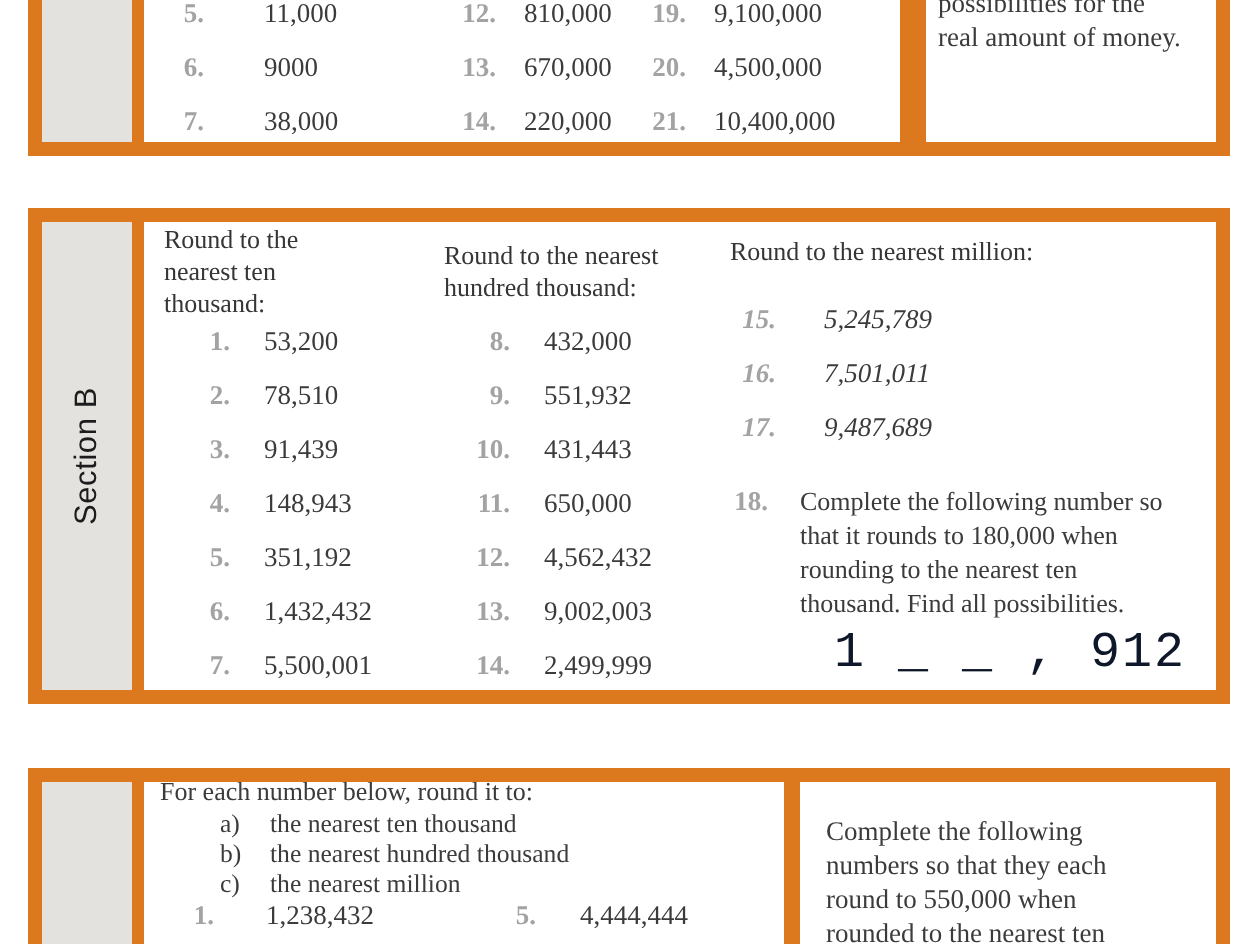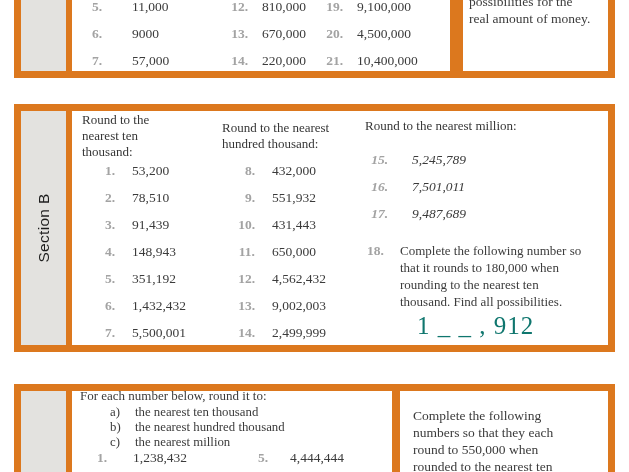--- a/index.html
+++ b/index.html
@@ -51,21 +51,21 @@
   .mrow{display:grid;grid-template-columns:33px 1fr;height:27px;font-size:13.5px;}
   .mrow span{line-height:18px;}
   .c3list .mrow{grid-template-columns:25px 1fr;font-style:italic;}
   .inum{text-align:right;color:var(--numgray);font-weight:bold;}
   .ival{padding-left:17px;min-width:110px;}
   .c3list .ival{padding-left:24px;min-width:130px;}
   .q18{position:absolute;left:291px;top:131px;display:grid;grid-template-columns:25px 1fr;width:230px;}
   .q18 .qnum{text-align:center;color:var(--numgray);font-weight:bold;font-size:13.5px;line-height:17px;}
   .q18 .qtext{padding-left:12px;}
   .q18 .qtext div{font-size:13px;line-height:17px;}
-  .answer{position:absolute;left:345px;top:201px;font-size:25px;color:#0f766e;letter-spacing:1px;}
+  .answer{position:absolute;left:345px;top:201px;font-size:25px;color:#0f172a;letter-spacing:1px;font-family:Liberation Mono, monospace;}
 
   
   .intro{position:absolute;left:8px;top:-3px;font-size:13px;line-height:15px;}
   .opts{position:absolute;left:38px;top:14px;}
   .optrow{display:grid;grid-template-columns:16px 1fr;height:15px;font-size:12.8px;}
   .optrow .oletter{text-align:left;}
   .optrow .otext{padding-left:9px;}
   .bitems{position:absolute;left:0;top:59px;display:grid;grid-template-columns:49px 98px 63px auto;font-size:13.5px;}
   .bn{text-align:right;padding-right:14px;color:var(--numgray);font-weight:bold;}
   .bv1{padding-left:12px;}
@@ -96,21 +96,21 @@
             <span class="tnum">6.</span>
             <span class="tv1">9000</span>
             <span class="tnum">13.</span>
             <span>670,000</span>
             <span class="tnum">20.</span>
             <span>4,500,000</span>
           </div>
 
           <div class="toprow">
             <span class="tnum">7.</span>
-            <span class="tv1">57,000</span>
+            <span class="tv1">38,000</span>
             <span class="tnum">14.</span>
             <span>220,000</span>
             <span class="tnum">21.</span>
             <span>10,400,000</span>
           </div>
         </div>
       <div class="vdiv-top"></div>
       <div class="topnote">
         <div class="note-lines">
             <div>possibilities for the</div>

